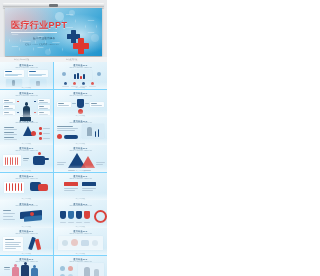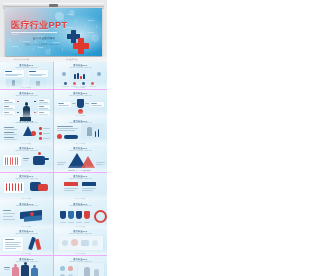--- a/index.html
+++ b/index.html
@@ -1,21 +1,21 @@
 <!DOCTYPE html>
 <html><head>
 <meta charset="utf-8">
 <style>
   html,body{margin:0;padding:0;}
   body{
     width:107px;height:276px;overflow:hidden;
     background:#ffffff;
     font-family:"Liberation Sans",sans-serif;
   }
-  .page{position:relative;width:107px;height:276px;overflow:hidden;background:#f0abfc;}
+  .page{position:relative;width:107px;height:276px;overflow:hidden;background:#7dd3fc;}
 
   
   .cover{position:relative;width:107px;height:62px;background:#e8eaec;overflow:hidden;}
   .roller{position:absolute;left:3px;top:3px;width:101px;height:5px;
     background:linear-gradient(180deg,#fdfdfd 0%,#dfe1e3 45%,#b9bcbf 75%,#e9ebec 100%);
     border-radius:1px;box-shadow:0 1px 1px rgba(0,0,0,.18);}
   .roller-knob{position:absolute;left:49px;top:4px;width:9px;height:3px;
     background:#6f7478;border-radius:1px;}
   .screen{position:absolute;left:5px;top:8px;width:97px;height:48px;
     background:

